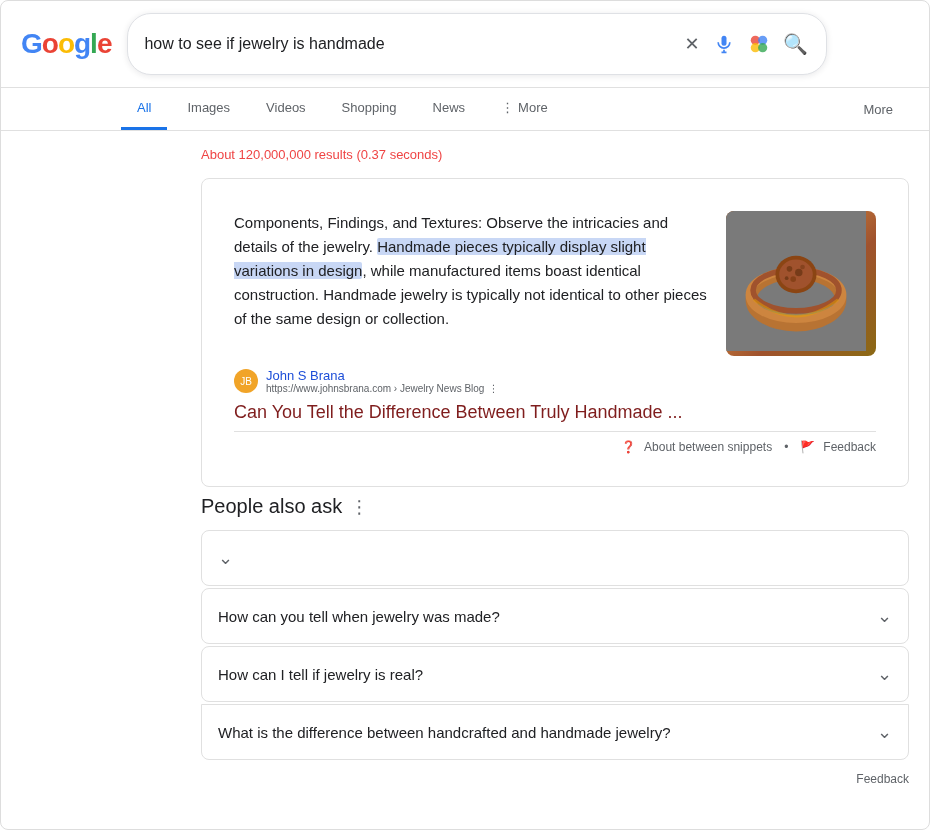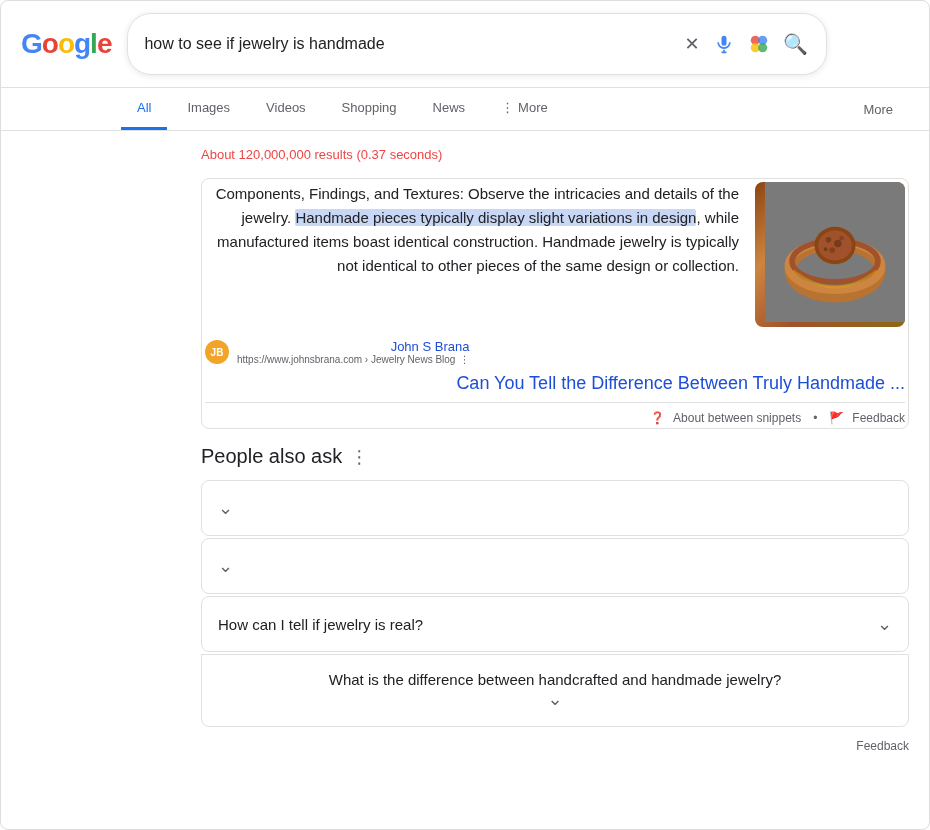--- a/index.html
+++ b/index.html
@@ -112,23 +112,22 @@
     }
     .results-count {
       color: #ef4444;
       font-size: 13px;
       margin-bottom: 16px;
     }
     
     .featured-snippet {
       border: 1px solid #e0e0e0;
       border-radius: 8px;
-      padding: 3px;
-      margin-bottom: 16px;
-      text-align: right;
+      padding: 32px;
+      margin-bottom: 8px;
     }
     .snippet-body {
       display: flex;
       gap: 16px;
       align-items: flex-start;
     }
     .snippet-text {
       flex: 1;
       font-size: 15px;
       line-height: 1.6;
@@ -160,41 +159,41 @@
     }
     .source-favicon {
       width: 24px;
       height: 24px;
       border-radius: 50%;
       background: #f1a428;
       display: flex;
       align-items: center;
       justify-content: center;
       font-size: 10px;
-      font-weight: bold;
+      font-weight: normal;
       color: #fff;
     }
     .source-info {
       display: flex;
       flex-direction: column;
     }
     .source-name {
       font-size: 13px;
       font-weight: 500;
       color: #1d4ed8;
     }
     .source-url {
       font-size: 10px;
       color: #5f6368;
       display: flex;
       align-items: center;
       gap: 4px;
     }
     .snippet-link {
-      color: #1d4ed8;
+      color: #7f1d1d;
       font-size: 18px;
       text-decoration: none;
       display: block;
       margin-top: 8px;
     }
     .snippet-footer {
       display: flex;
       align-items: center;
       justify-content: flex-end;
       gap: 8px;
@@ -229,21 +228,21 @@
       display: flex;
       align-items: center;
       justify-content: space-between;
       padding: 16px;
       cursor: pointer;
       font-size: 15px;
       color: #202124;
       background: #fff;
     }
     .paa-item:first-of-type { border-radius: 8px 8px 0 0; }
-    .paa-item:last-of-type { border-radius: 0 0 8px 8px; flex-direction: column; }
+    .paa-item:last-of-type { border-radius: 0 0 8px 8px; }
     .paa-chevron {
       color: #5f6368;
       font-size: 18px;
     }
     .bottom-feedback {
       text-align: right;
       padding: 8px 0;
       font-size: 12px;
       color: #5f6368;
       margin-top: 4px;
@@ -380,20 +379,21 @@
     <div class="paa-section">
       <div class="paa-header">
         <span>People also ask</span>
         <span class="paa-menu-icon">⋮</span>
       </div>
 
       <div class="paa-item">
         <span class="paa-chevron">⌄</span>
       </div>
       <div class="paa-item">
+        <span>How can you tell when jewelry was made?</span>
         <span class="paa-chevron">⌄</span>
       </div>
       <div class="paa-item">
         <span>How can I tell if jewelry is real?</span>
         <span class="paa-chevron">⌄</span>
       </div>
       <div class="paa-item">
         <span>What is the difference between handcrafted and handmade jewelry?</span>
         <span class="paa-chevron">⌄</span>
       </div>

